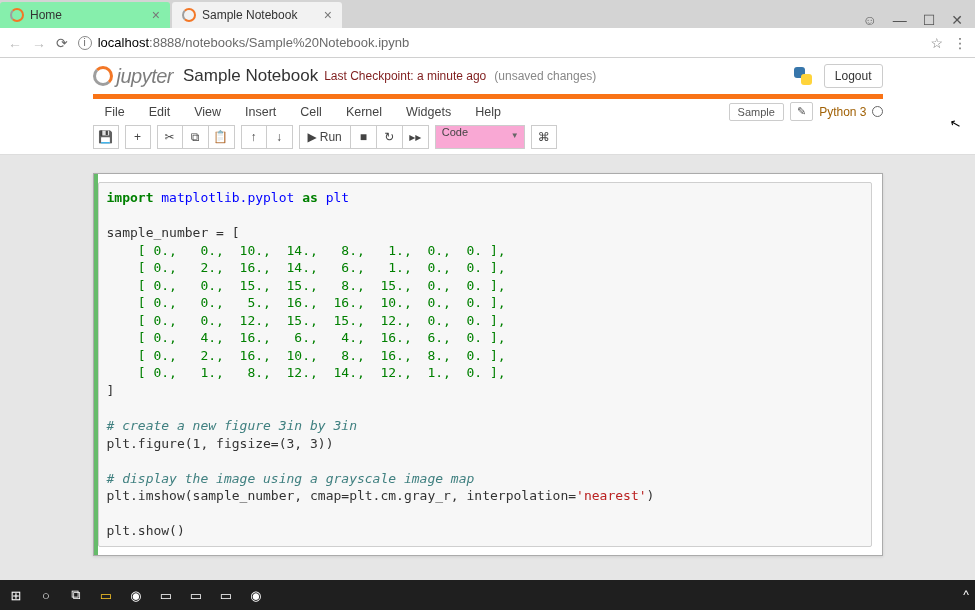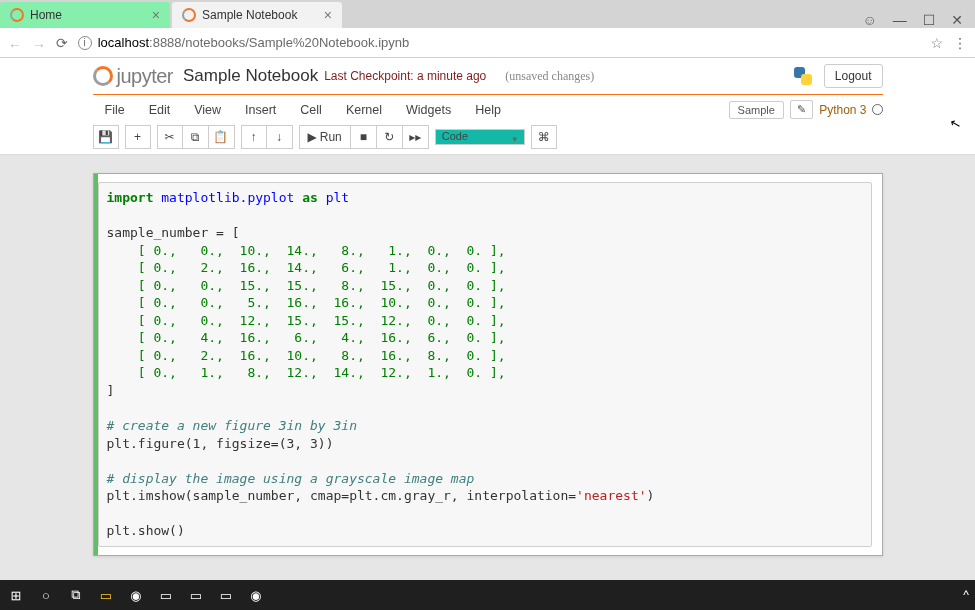--- a/index.html
+++ b/index.html
@@ -14,45 +14,45 @@
 .chrome-ctrls .wc { font-size:14px; }
 .addr-bar { display:flex; align-items:center; height:30px; background:#fff; border-bottom:1px solid #d0d0d0; padding:0 8px; gap:10px; color:#6a6a6a; font-size:14px; }
 .addr-bar .nav-arr { color:#bbb; }
 .url-box { flex:1; display:flex; align-items:center; gap:6px; font-size:13px; color:#333; }
 .url-box .info { border:1px solid #888; border-radius:50%; width:14px; height:14px; display:inline-flex; align-items:center; justify-content:center; font-size:10px; color:#666; }
 .url-box .host { color:#000; }
 .url-box .path { color:#6a6a6a; }
 .star { color:#777; }
 .page { background:#fff; border-bottom:1px solid #ddd; }
 .header { display:flex; align-items:center; padding:6px 0; width:790px; margin:0 auto; }
-.jlogo { display:flex; align-items:center; gap:4px; }
+.jlogo { display:flex; align-items:center; gap:4px;font-style:italic; }
 .jlogo .sw { width:20px; height:20px; border:3px solid #F37726; border-radius:50%; border-left-color:#9E9E9E; border-bottom-color:#9E9E9E; }
 .jlogo .txt { font-size:20px; color:#7d7d7d; font-weight:400; letter-spacing:-0.5px; }
 .nb-name { font-size:17px; color:#333; margin-left:10px; }
 .ckpt { font-size:12px; color:#7f1d1d; margin-left:6px; }
-.unsaved { font-size:12px; color:#888; margin-left:19px;font-family:Liberation Serif, serif; }
+.unsaved { font-size:12px; color:#888; margin-left:8px; }
 .hdr-right { margin-left:auto; display:flex; align-items:center; gap:10px; }
 .pylogo { width:22px; height:22px; position:relative; }
 .pylogo::before,.pylogo::after { content:""; position:absolute; width:11px; height:11px; border-radius:3px; }
 .pylogo::before { background:#3776AB; top:2px; left:2px; }
 .pylogo::after { background:#FFD43B; bottom:2px; right:2px; }
 .logout-btn { border:1px solid #ccc; background:#fff; padding:4px 10px; border-radius:3px; font-size:12px; color:#333; cursor:pointer; }
-.menubar { display:flex; align-items:center; width:790px; margin:0 auto; height:30px; font-size:12.5px; color:#444; border-top:1px solid #f97316; }
+.menubar { display:flex; align-items:center; width:790px; margin:0 auto; height:30px; font-size:12.5px; color:#444; border-top:5px solid #f97316; }
 .menubar .mi { padding:0 12px; cursor:pointer; }
 .menubar .right { margin-left:auto; display:flex; align-items:center; gap:6px; }
 .trusted { border:1px solid #ccc; padding:2px 8px; border-radius:2px; font-size:11px; color:#555; }
 .pencil { border:1px solid #ccc; padding:2px 6px; border-radius:2px; font-size:11px; color:#555; cursor:pointer; }
 .kernel { font-size:12px; color:#a16207; display:flex; align-items:center; gap:5px; }
 .kernel .dot { width:11px; height:11px; border:1px solid #666; border-radius:50%; display:inline-block; }
 .toolbar { display:flex; align-items:center; width:790px; margin:0 auto; height:30px; gap:0; padding-bottom:4px; }
 .btn-grp { display:flex; margin-right:6px; }
 .tbtn { border:1px solid #ccc; background:#fff; min-width:26px; height:24px; display:flex; align-items:center; justify-content:center; font-size:12px; color:#444; cursor:pointer; }
 .btn-grp .tbtn + .tbtn { border-left:none; }
 .tbtn.run { padding:0 8px; gap:3px; }
-.cell-sel { border:1px solid #ccc; height:16px; font-size:11px; color:#444; padding:0 18px 0 6px; background:#14b8a6; position:relative; min-width:90px; cursor:pointer; }
+.cell-sel { border:1px solid #ccc; height:24px; font-size:11px; color:#444; padding:0 18px 0 6px; background:#f9a8d4; position:relative; min-width:90px; cursor:pointer; }
 .cell-sel::after { content:"▼"; position:absolute; right:5px; top:5px; font-size:8px; color:#666; }
 .nb-area { padding:18px 0 40px; }
 .nb-container { width:790px; margin:0 auto; background:#fff; border:1px solid #ababab; box-shadow:0 1px 3px rgba(0,0,0,0.1); }
 .cell { display:flex; border-left:4px solid #66BB6A; padding:8px 10px 8px 0; }
 .prompt { width:85px; text-align:right; padding:6px 8px 0 0; font-family:monospace; font-size:13px; color:#303F9F; flex-shrink:0; }
 .input-area { flex:1; border:1px solid #cfcfcf; background:#f7f7f7; border-radius:2px; padding:6px 8px; font-family:"Consolas","Monaco",monospace; font-size:13px; line-height:1.35; white-space:pre; overflow-x:auto; }
 .kn { color:#008000; font-weight:bold; }
 .nn { color:#0000FF; }
 .c { color:#408080; font-style:italic; }
 .n { color:#333; }

